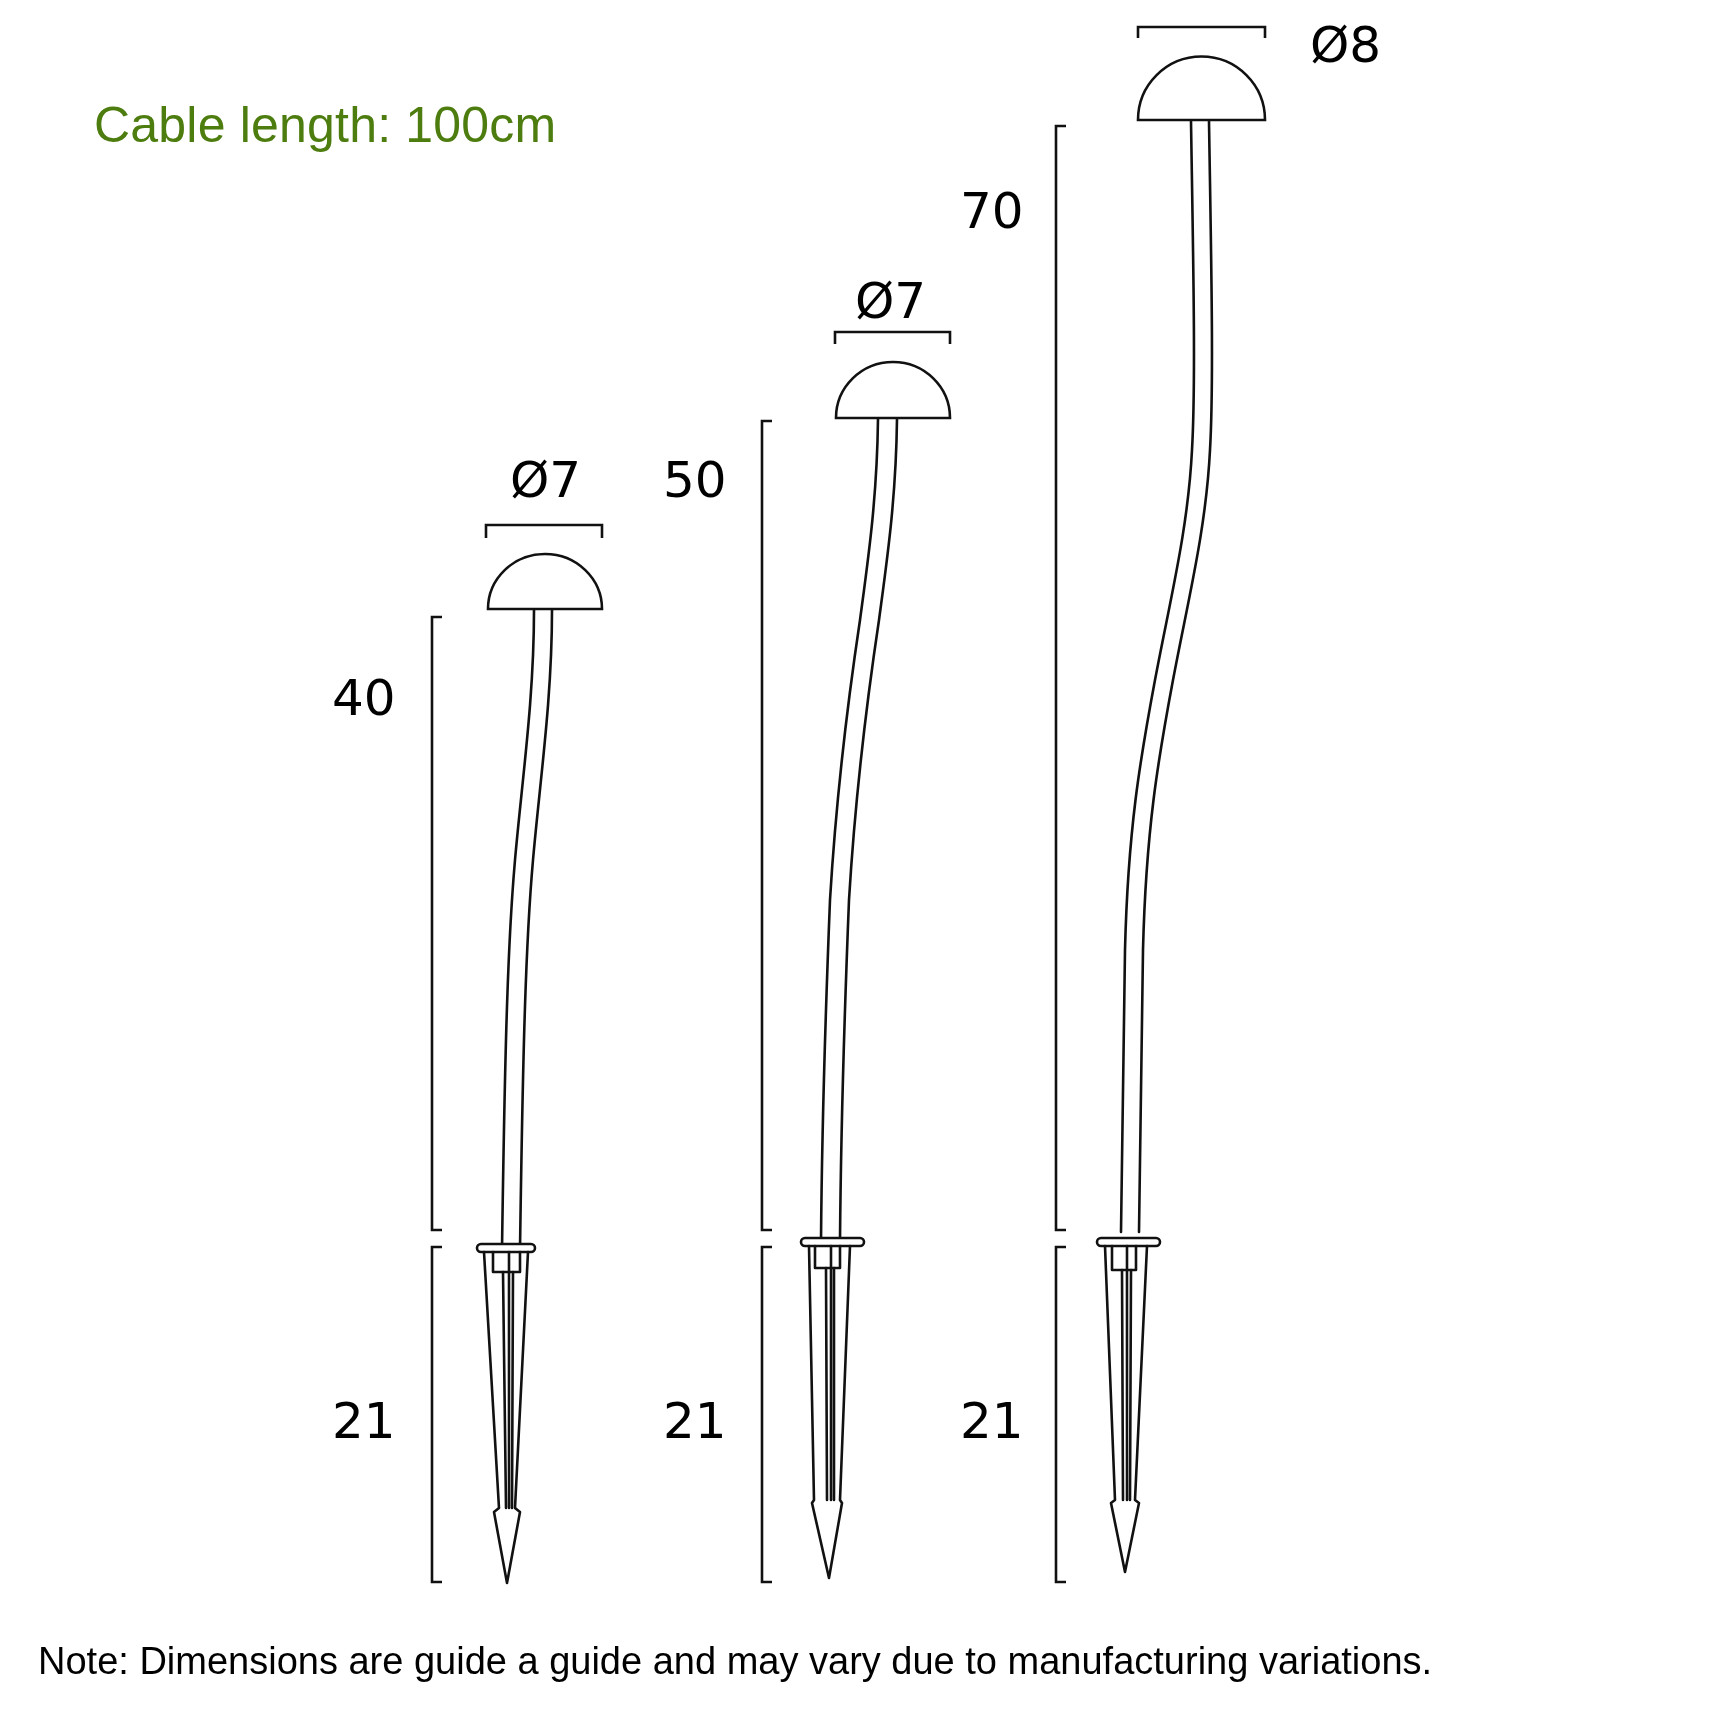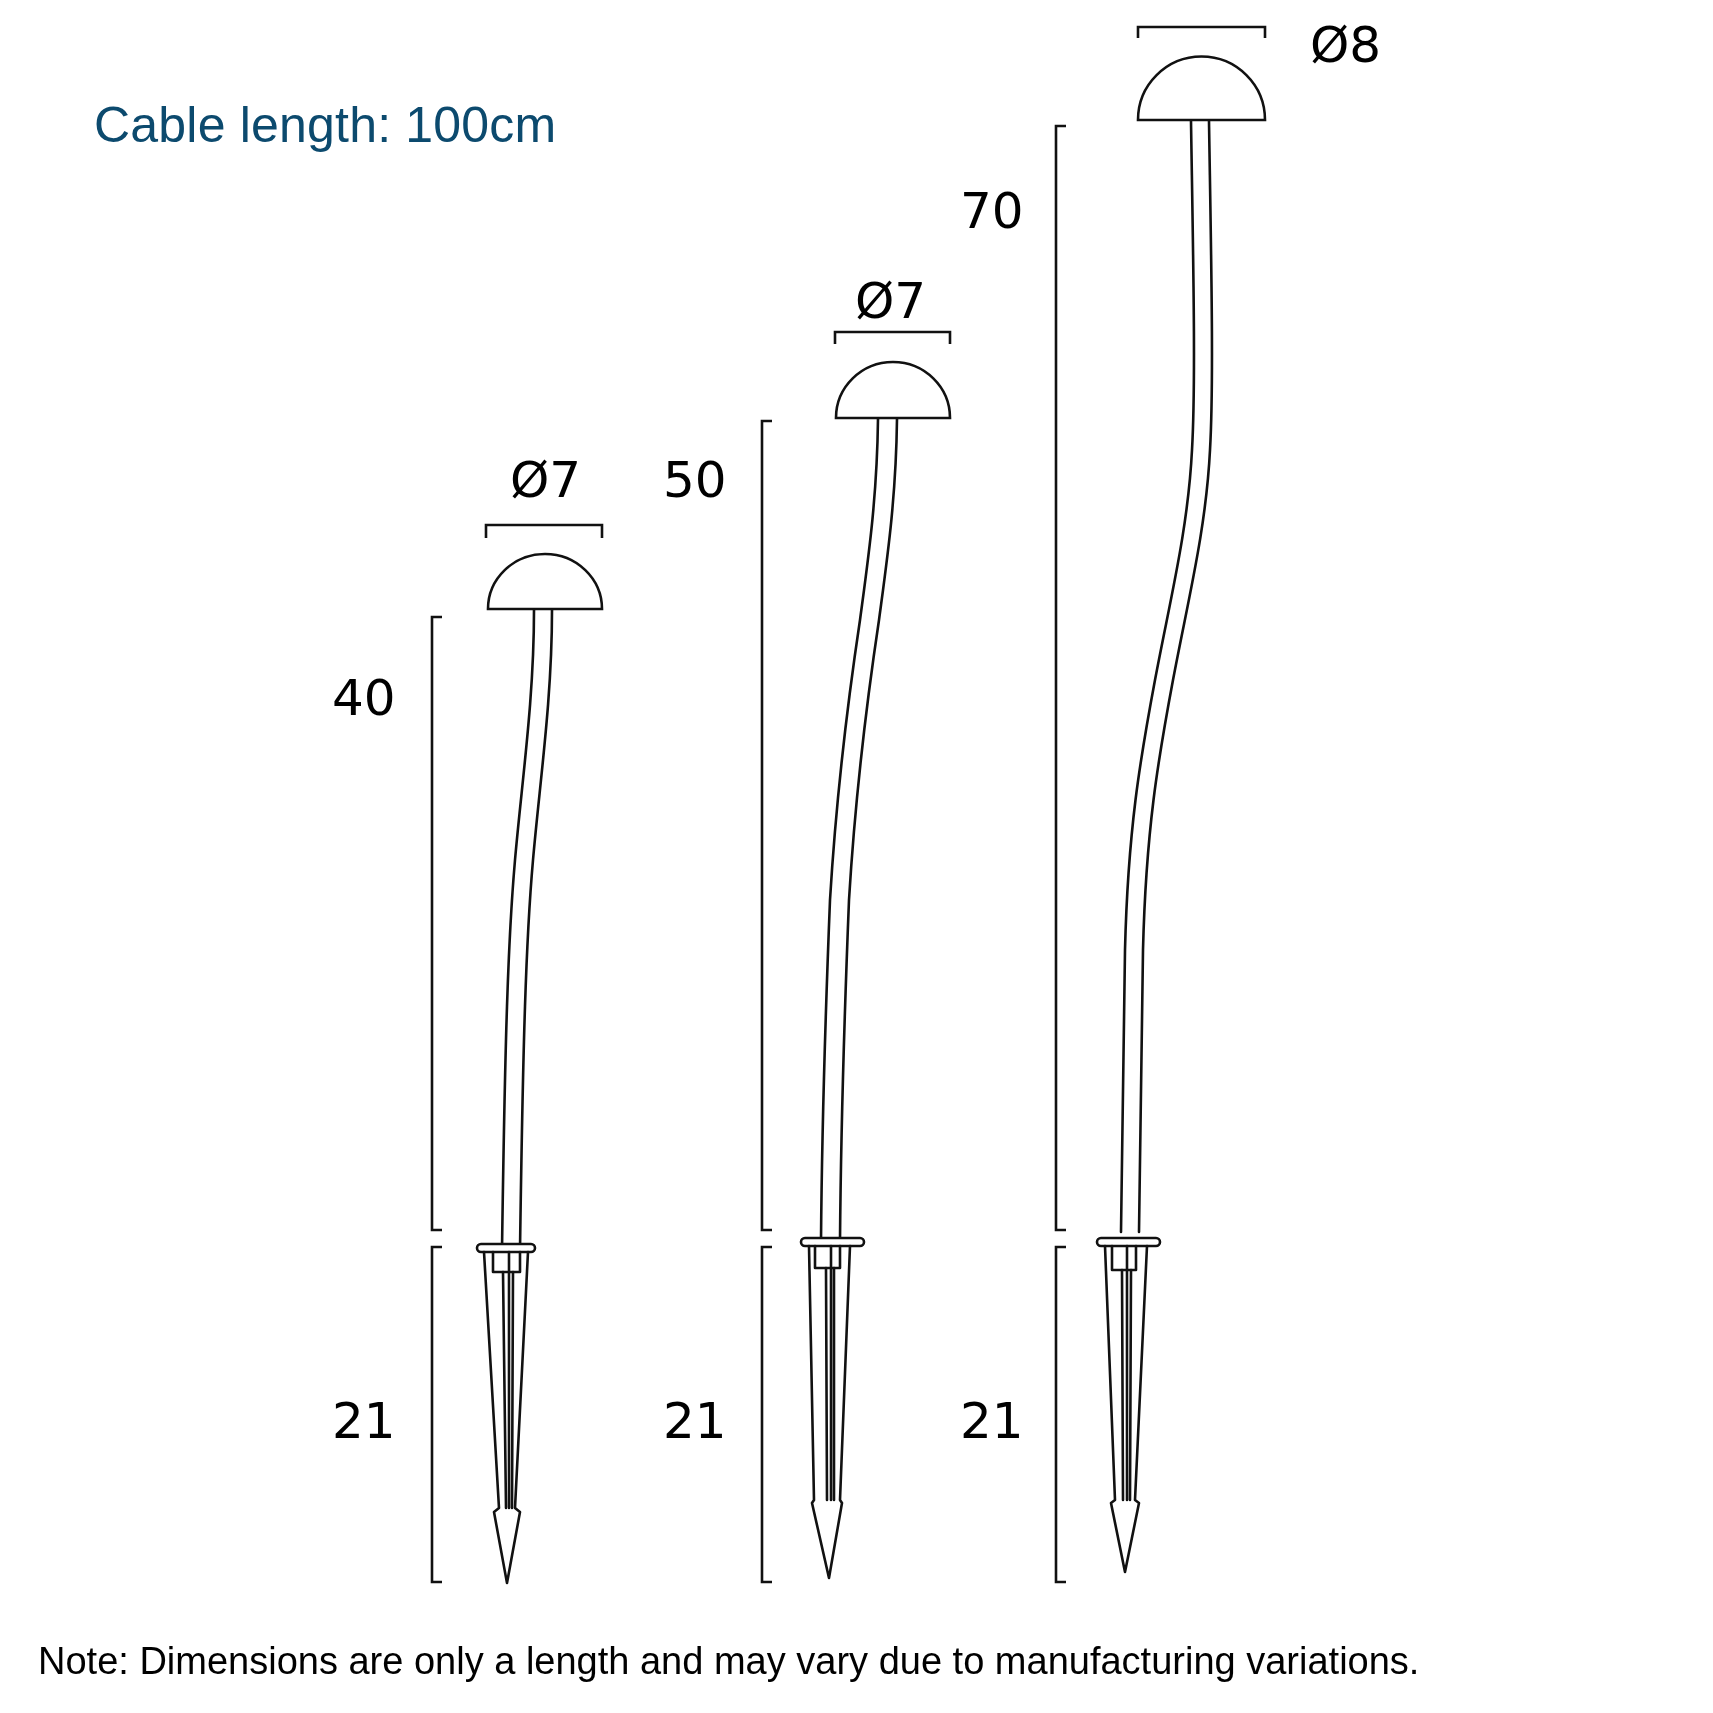--- a/index.html
+++ b/index.html
@@ -1,20 +1,20 @@
 <!DOCTYPE html>
 <html><head>
   <meta charset="utf-8">
   <style>
     html, body { margin: 0; padding: 0; background: #ffffff; }
     body { width: 1713px; height: 1713px; position: relative; overflow: hidden; }
     .canvas { position: absolute; left: 0; top: 0; width: 1713px; height: 1713px; }
     .title {
       position: absolute; left: 94px; top: 96px;
-      font-family: "Liberation Sans", sans-serif; font-size: 50px; color: #0c4a6e;
+      font-family: "Liberation Sans", sans-serif; font-size: 50px; color: #4d7c0f;
       white-space: nowrap; letter-spacing: 0.2px;
     }
     .note {
       position: absolute; left: 38px; top: 1640px;
       font-family: "Liberation Sans", sans-serif; font-size: 38px; color: #000;
       white-space: nowrap;
     }
     svg text { font-family: "DejaVu Sans", sans-serif; font-size: 50px; fill: #000; }
     .ln { fill: none; stroke: #111; stroke-width: 2.6; stroke-linejoin: round; stroke-linecap: round; }
     .fill { fill: #fff; stroke: #111; stroke-width: 2.6; }
@@ -82,14 +82,14 @@
         <path class="ln" d="M1112,1246 L1112,1270 L1136,1270 L1136,1246"></path>
         <path class="ln" d="M1122,1270 L1123,1500 M1127,1246 L1127,1500 M1131,1270 L1130,1500"></path>
       </g>
       <path class="dim" d="M1066,126 L1056,126 L1056,1230 L1066,1230"></path>
       <text x="960" y="228">70</text>
       <path class="dim" d="M1066,1247 L1056,1247 L1056,1582 L1066,1582"></path>
       <text x="960" y="1438">21</text>
     </g>
   </svg>
 
-  <div class="note">Note: Dimensions are only a length and may vary due to manufacturing variations.</div>
+  <div class="note">Note: Dimensions are guide a guide and may vary due to manufacturing variations.</div>
 </div>
 
 </body></html>

